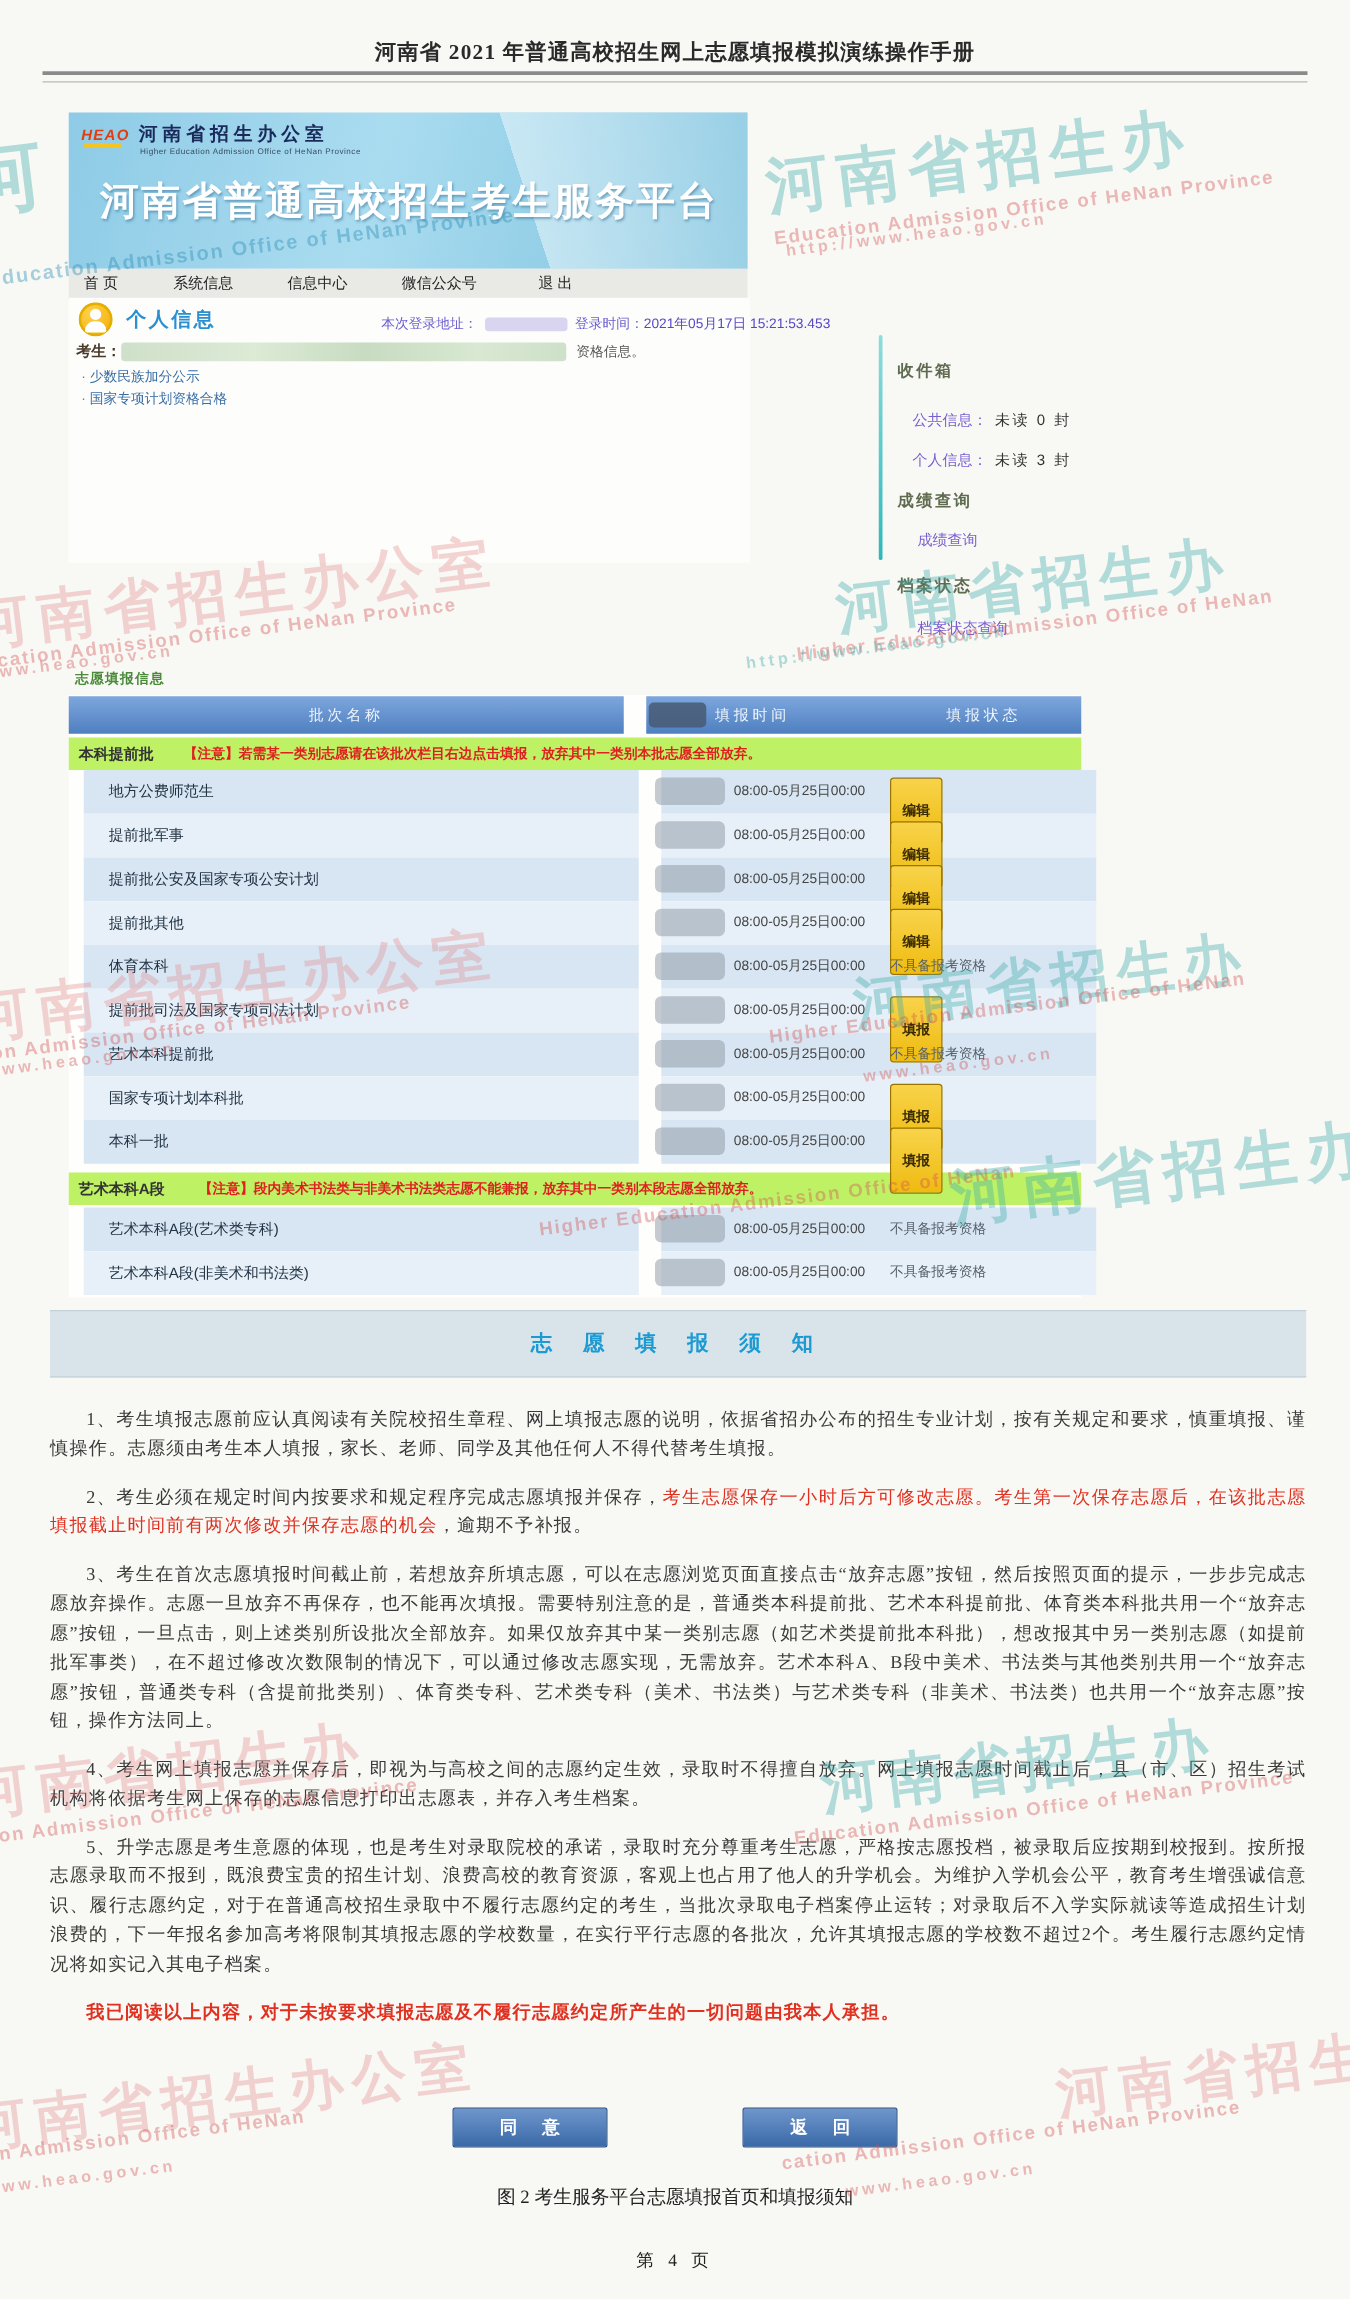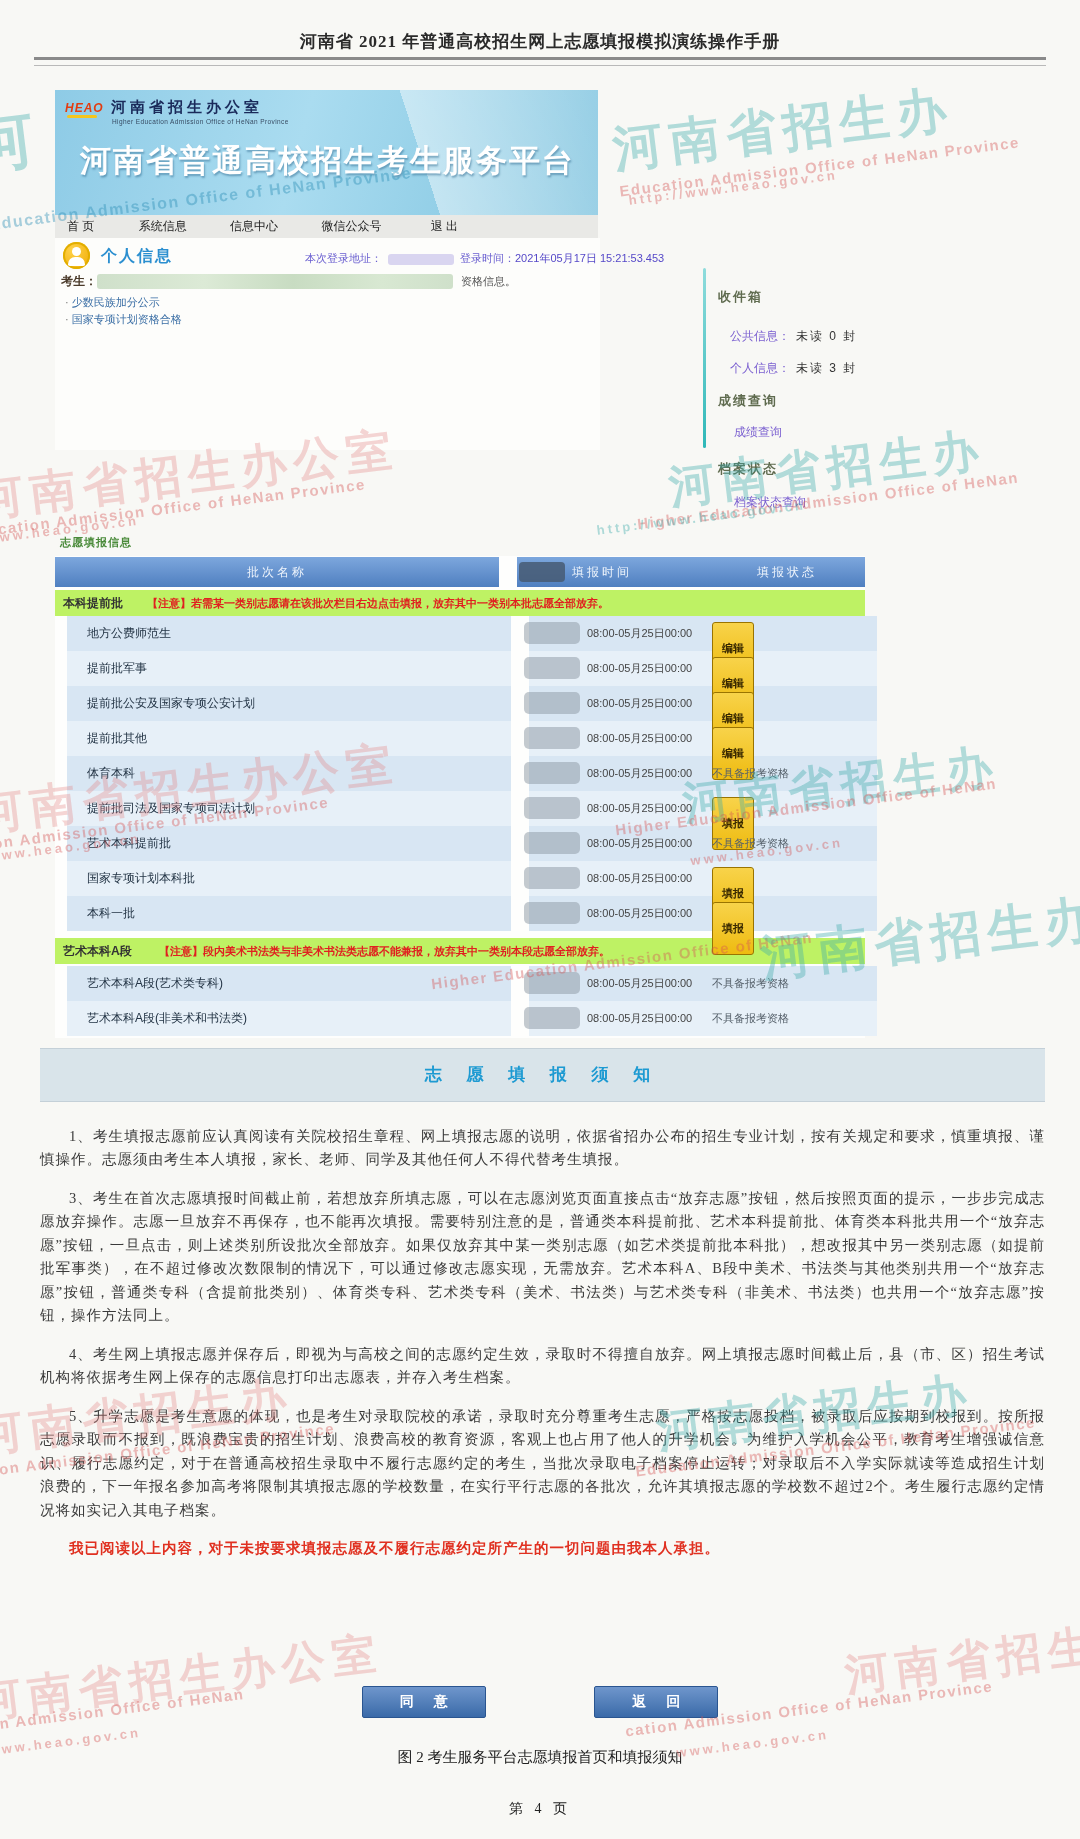--- a/index.html
+++ b/index.html
@@ -343,20 +343,21 @@
     <span class="redact"></span>
     <span class="btime">08:00-05月25日00:00</span>
     <span class="bstatus">不具备报考资格</span>
   </div>
 
   <div class="notice-band">
     <span class="nh">志 愿 填 报 须 知</span>
   </div>
   <div class="notice-body">
     <p>1、考生填报志愿前应认真阅读有关院校招生章程、网上填报志愿的说明，依据省招办公布的招生专业计划，按有关规定和要求，慎重填报、谨慎操作。志愿须由考生本人填报，家长、老师、同学及其他任何人不得代替考生填报。</p>
+    <p><span>2、考生必须在规定时间内按要求和规定程序完成志愿填报并保存，</span><span class="red">考生志愿保存一小时后方可修改志愿。考生第一次保存志愿后，在该批志愿填报截止时间前有两次修改并保存志愿的机会</span><span>，逾期不予补报。</span></p>
     <p>3、考生在首次志愿填报时间截止前，若想放弃所填志愿，可以在志愿浏览页面直接点击“放弃志愿”按钮，然后按照页面的提示，一步步完成志愿放弃操作。志愿一旦放弃不再保存，也不能再次填报。需要特别注意的是，普通类本科提前批、艺术本科提前批、体育类本科批共用一个“放弃志愿”按钮，一旦点击，则上述类别所设批次全部放弃。如果仅放弃其中某一类别志愿（如艺术类提前批本科批），想改报其中另一类别志愿（如提前批军事类），在不超过修改次数限制的情况下，可以通过修改志愿实现，无需放弃。艺术本科A、B段中美术、书法类与其他类别共用一个“放弃志愿”按钮，普通类专科（含提前批类别）、体育类专科、艺术类专科（美术、书法类）与艺术类专科（非美术、书法类）也共用一个“放弃志愿”按钮，操作方法同上。</p>
     <p>4、考生网上填报志愿并保存后，即视为与高校之间的志愿约定生效，录取时不得擅自放弃。网上填报志愿时间截止后，县（市、区）招生考试机构将依据考生网上保存的志愿信息打印出志愿表，并存入考生档案。</p>
     <p>5、升学志愿是考生意愿的体现，也是考生对录取院校的承诺，录取时充分尊重考生志愿，严格按志愿投档，被录取后应按期到校报到。按所报志愿录取而不报到，既浪费宝贵的招生计划、浪费高校的教育资源，客观上也占用了他人的升学机会。为维护入学机会公平，教育考生增强诚信意识、履行志愿约定，对于在普通高校招生录取中不履行志愿约定的考生，当批次录取电子档案停止运转；对录取后不入学实际就读等造成招生计划浪费的，下一年报名参加高考将限制其填报志愿的学校数量，在实行平行志愿的各批次，允许其填报志愿的学校数不超过2个。考生履行志愿约定情况将如实记入其电子档案。</p>
     <p class="red agreement">我已阅读以上内容，对于未按要求填报志愿及不履行志愿约定所产生的一切问题由我本人承担。</p>
   </div>
 
   <div class="btn-row">
     <span class="bluebtn">同 意</span>
     <span class="bluebtn">返 回</span>
   </div>

